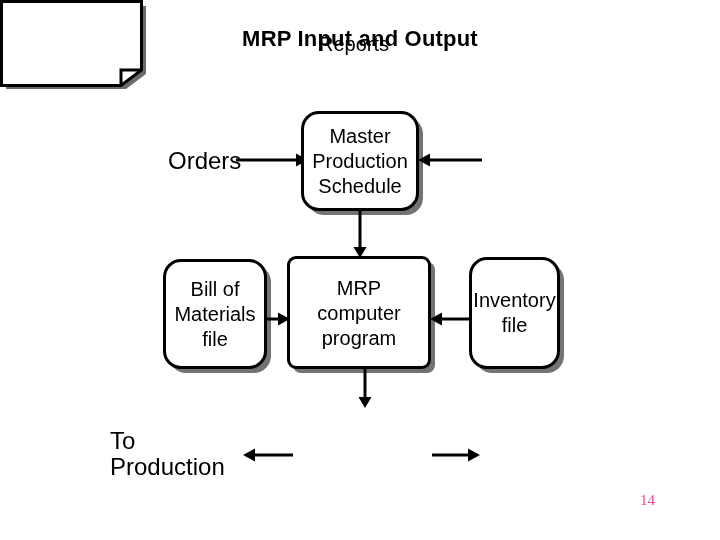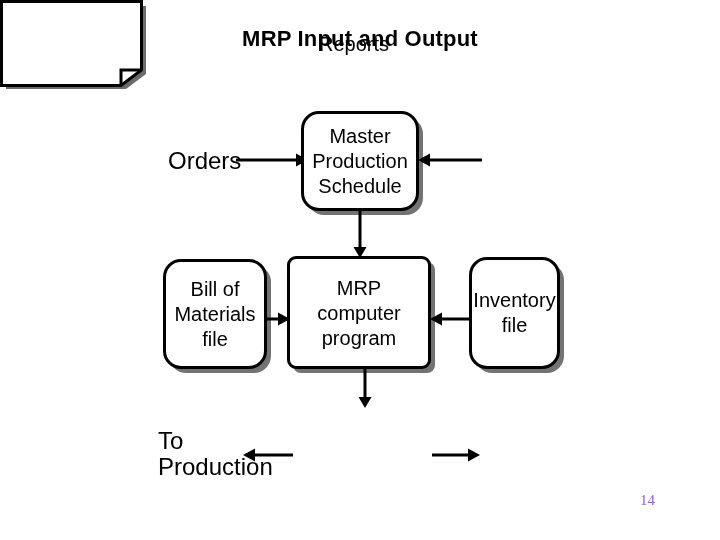--- a/index.html
+++ b/index.html
@@ -80,21 +80,21 @@
   
   .flabel {
     position: absolute;
     font-size: 24px;
     line-height: 26px;
     color: #000000;
     white-space: pre-line;
   }
   #label-orders        { left: 168px; top: 148px; }
   #label-forecasts     { left: 484px; top: 148px; }
-  #label-to-production { left: 110px; top: 428px; margin-left: 48px; }
+  #label-to-production { left: 110px; top: 428px; }
   #label-to-purchasing { left: 484px; top: 436px; }
 
   
   .conn { position: absolute; }
   .conn svg { display: block; overflow: visible; }
 
   #conn-orders-mps    { left: 236px; top: 152px; }
   #conn-forecasts-mps { left: 418px; top: 152px; }
   #conn-mps-mrp       { left: 352px; top: 210px; }
   #conn-bom-mrp       { left: 248px; top: 311px; }
@@ -103,21 +103,21 @@
   #conn-reports-prod  { left: 243px; top: 447px; }
   #conn-reports-purch { left: 432px; top: 447px; }
 
   
   #page-number {
     position: absolute;
     left: 640px;
     top: 492px;
     font-family: "Liberation Serif", serif;
     font-size: 15px;
-    color: #8b5cf6;
+    color: #ec4899;
     text-align: right;
   }
 </style>
 </head>
 <body>
 
 <div id="stage">
 
   <div id="slide-title">MRP Input and Output</div>
 

